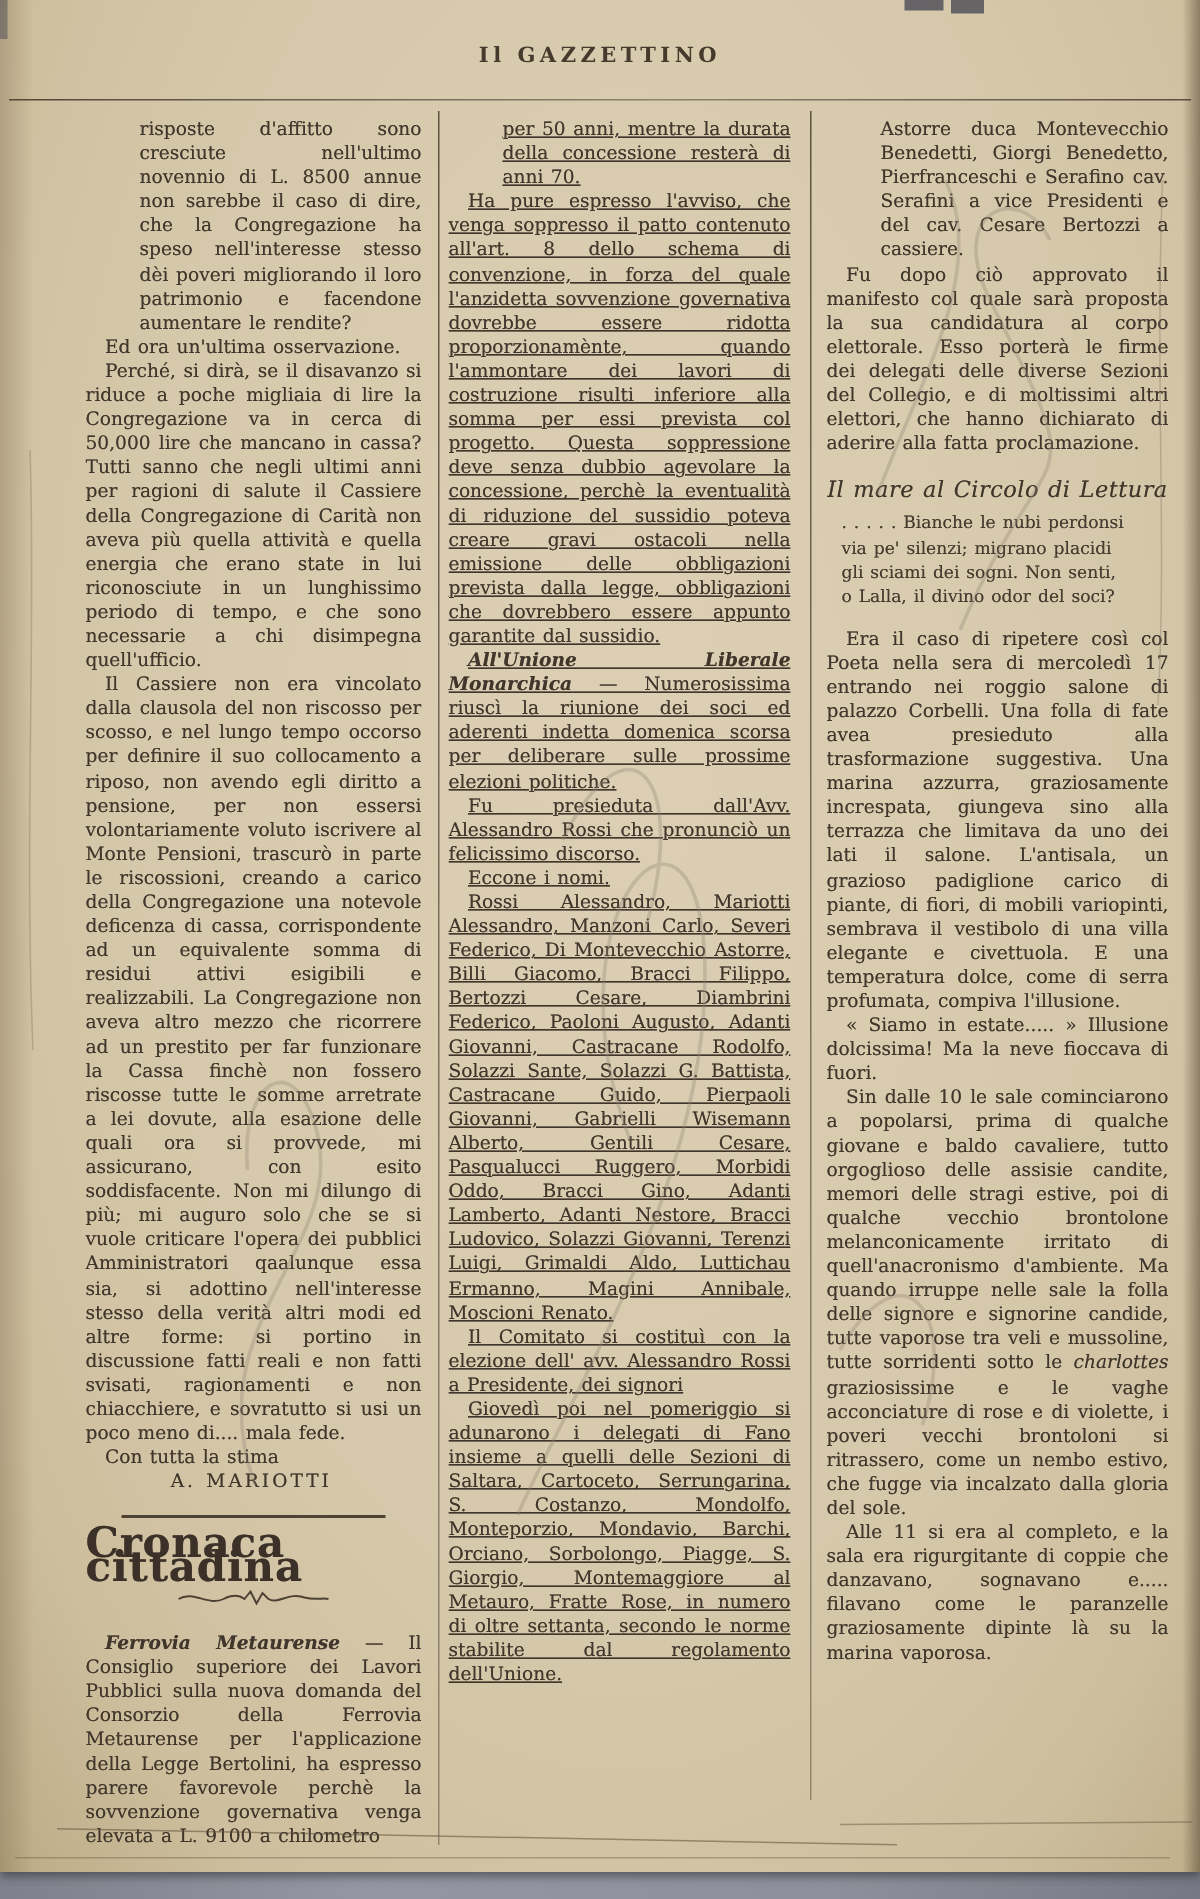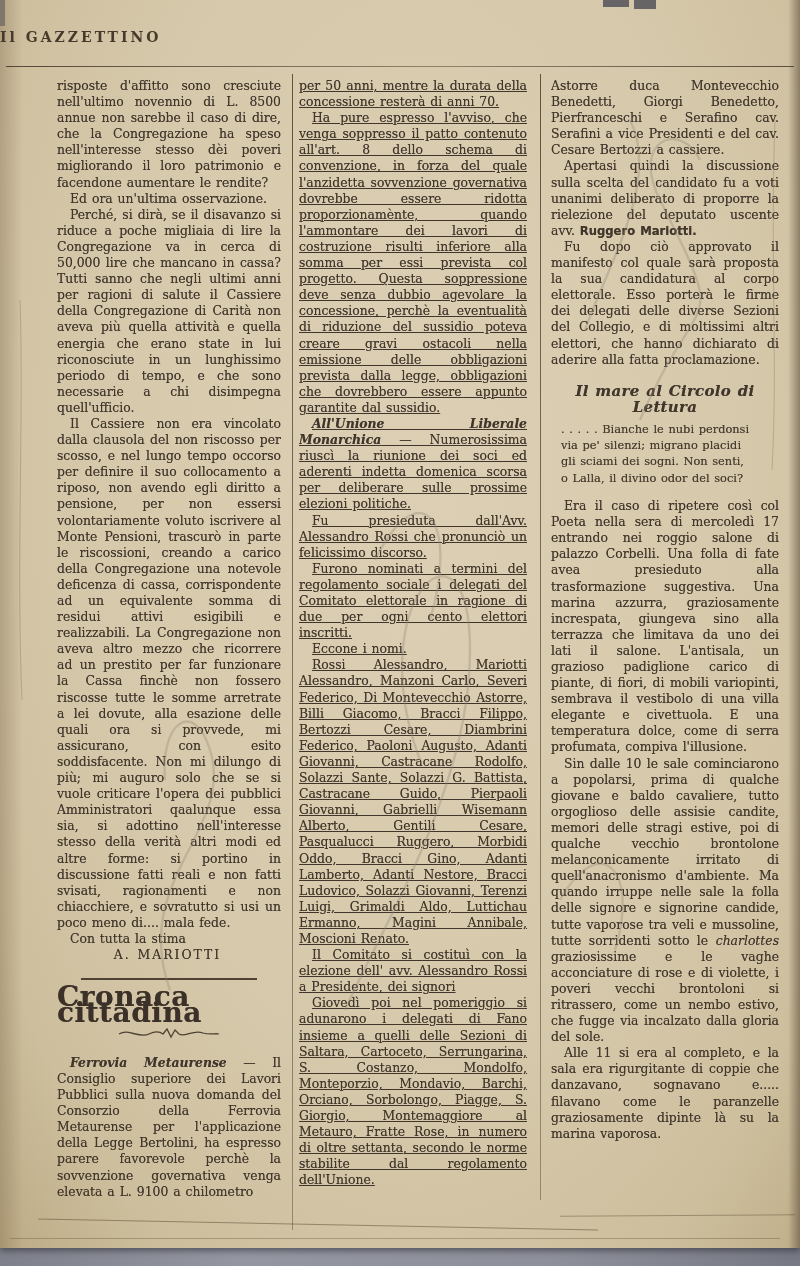--- a/index.html
+++ b/index.html
@@ -8,39 +8,39 @@
         font-family:"DejaVu Serif", serif;}
   .paper{position:absolute;left:0;top:0;width:800px;height:1248px;
         background:radial-gradient(ellipse at 52% 38%, #dccfb4 0%, #d6c9ab 55%, #cdbe9d 82%, #bcab85 100%);
         box-shadow:0 3px 6px rgba(40,40,50,.55);}
   .left-edge{position:absolute;left:0;top:0;width:30px;height:1248px;
         background:linear-gradient(90deg, rgba(130,110,82,.38), rgba(214,201,171,0) 75%);}
   .right-edge{position:absolute;right:0;top:0;width:12px;height:1248px;
         background:linear-gradient(270deg, rgba(84,70,52,.55), rgba(84,70,52,0));}
   .corner-mark{position:absolute;background:#54525a;opacity:.85;}
   .crease{position:absolute;background:rgba(104,88,64,.4);}
-  .masthead{position:absolute;top:29px;left:0;width:800px;
+  .masthead{position:absolute;top:29px;left:0;width:800px;text-align:center;
         font-size:14px;font-weight:700;letter-spacing:3px;color:#453a2c;}
   .header-rule{position:absolute;top:66px;left:6px;width:788px;height:1px;
         background:linear-gradient(90deg, rgba(70,58,44,.9), rgba(70,58,44,.5) 55%, rgba(70,58,44,.85));}
   .vline{position:absolute;width:1px;background:linear-gradient(180deg, rgba(72,60,46,.85), rgba(72,60,46,.45));}
   .col{position:absolute;top:78px;color:#40362b;font-size:12.4px;line-height:16.1px;
         text-align:justify;word-spacing:1px;overflow:hidden;
         text-shadow:0 0 .4px rgba(64,54,43,.6);}
   .col p{margin:0;text-indent:13px;}
-  .col p.noindent{text-indent:0;}
+  .col p.noindent{text-indent:0;margin-left:36px;}
   .closing{text-indent:26px;}
   .signature{text-align:center;padding-right:16px;letter-spacing:2px;margin-top:5px;text-indent:0;}
   .article-rule{width:176px;height:1.5px;background:#4e4234;margin:15px auto 9px;}
   .cronaca{font-size:28px;font-weight:700;text-align:left;letter-spacing:.5px;
         margin:4px 0 0;color:#3b3128;text-indent:0 !important;}
   .ornament{display:block;margin:5px auto 14px;}
   .lead{font-weight:700;font-style:italic;}
   .bold-name{font-weight:700;font-family:"DejaVu Sans",sans-serif;font-size:11.6px;}
-  .lettura{font-size:15px;font-weight:700;font-style:italic;text-align:center;
+  .lettura{font-size:15px;font-weight:400;font-style:italic;text-align:center;
         margin:15px 0 6px;letter-spacing:.3px;text-indent:0 !important;}
   .poem{font-size:11.4px;line-height:16.3px;margin:6px 0 12px 10px;text-align:left;color:#453b2e;}
   .poem div{text-indent:0;}
   .pencil{position:absolute;left:0;top:0;pointer-events:none;}
   .fold-diag{position:absolute;left:38px;top:1224px;width:560px;height:1px;
         background:rgba(96,80,60,.55);transform:rotate(1.1deg);}
   .fold-diag2{position:absolute;left:560px;top:1215px;width:235px;height:1px;
         background:rgba(96,80,60,.45);transform:rotate(-0.4deg);}
 </style>
 </head>
@@ -74,39 +74,38 @@
       <path d="M2 8 C12 2 22 13 32 8 C38 5 42 5 46 8 L50 3 L54 11 L58 4 L62 8 C68 12 76 3 86 7 C93 9 99 7 102 8" stroke="#4e4234" fill="none" stroke-width="1.3"></path>
     </svg>
     <p><span class="lead">Ferrovia Metaurense</span><span> — Il Consiglio superiore dei Lavori Pubblici sulla nuova domanda del Consorzio della Ferrovia Metaurense per l'applicazione della Legge Bertolini, ha espresso parere favorevole perchè la sovvenzione governativa venga elevata a L. 9100 a chilometro</span></p>
   </div>
 
   <div class="col" style="left:299px;width:228px;height:1160px;text-decoration:underline;">
     <p class="noindent">per 50 anni, mentre la durata della concessione resterà di anni 70.</p>
     <p>Ha pure espresso l'avviso, che venga soppresso il patto contenuto all'art. 8 dello schema di convenzione, in forza del quale l'anzidetta sovvenzione governativa dovrebbe essere ridotta proporzionamènte, quando l'ammontare dei lavori di costruzione risulti inferiore alla somma per essi prevista col progetto. Questa soppressione deve senza dubbio agevolare la concessione, perchè la eventualità di riduzione del sussidio poteva creare gravi ostacoli nella emissione delle obbligazioni prevista dalla legge, obbligazioni che dovrebbero essere appunto garantite dal sussidio.</p>
     <p><span class="lead">All'Unione Liberale Monarchica</span><span> — Numerosissima riuscì la riunione dei soci ed aderenti indetta domenica scorsa per deliberare sulle prossime elezioni politiche.</span></p>
     <p>Fu presieduta dall'Avv. Alessandro Rossi che pronunciò un felicissimo discorso.</p>
-    <p>Furono nominati a termini del regolamento sociale i delegati del Comitato elettorale in ragione di due per ogni cento elettori inscritti.</p>
     <p>Eccone i nomi.</p>
     <p>Rossi Alessandro, Mariotti Alessandro, Manzoni Carlo, Severi Federico, Di Montevecchio Astorre, Billi Giacomo, Bracci Filippo, Bertozzi Cesare, Diambrini Federico, Paoloni Augusto, Adanti Giovanni, Castracane Rodolfo, Solazzi Sante, Solazzi G. Battista, Castracane Guido, Pierpaoli Giovanni, Gabrielli Wisemann Alberto, Gentili Cesare, Pasqualucci Ruggero, Morbidi Oddo, Bracci Gino, Adanti Lamberto, Adanti Nestore, Bracci Ludovico, Solazzi Giovanni, Terenzi Luigi, Grimaldi Aldo, Luttichau Ermanno, Magini Annibale, Moscioni Renato.</p>
     <p>Il Comitato si costituì con la elezione dell' avv. Alessandro Rossi a Presidente, dei signori</p>
     <p>Giovedì poi nel pomeriggio si adunarono i delegati di Fano insieme a quelli delle Sezioni di Saltara, Cartoceto, Serrungarina, S. Costanzo, Mondolfo, Monteporzio, Mondavio, Barchi, Orciano, Sorbolongo, Piagge, S. Giorgio, Montemaggiore al Metauro, Fratte Rose, in numero di oltre settanta, secondo le norme stabilite dal regolamento dell'Unione.</p>
   </div>
 
   <div class="col" style="left:551px;width:228px;height:1130px;">
     <p class="noindent">Astorre duca Montevecchio Benedetti, Giorgi Benedetto, Pierfranceschi e Serafino cav. Serafini a vice Presidenti e del cav. Cesare Bertozzi a cassiere.</p>
-    <p><span>Apertasi quindi la discussione sulla scelta del candidato fu a voti unanimi deliberato di proporre la rielezione del deputato uscente avv. </span><span class="bold-name">Ruggero Mariotti.</span></p>
     <p>Fu dopo ciò approvato il manifesto col quale sarà proposta la sua candidatura al corpo elettorale. Esso porterà le firme dei delegati delle diverse Sezioni del Collegio, e di moltissimi altri elettori, che hanno dichiarato di aderire alla fatta proclamazione.</p>
     <h3 class="lettura">Il mare al Circolo di Lettura</h3>
     <div class="poem">
       <div>. . . . . Bianche le nubi perdonsi</div>
       <div>via pe' silenzi; migrano placidi</div>
       <div>gli sciami dei sogni. Non senti,</div>
       <div>o Lalla, il divino odor del soci?</div>
     </div>
     <p>Era il caso di ripetere così col Poeta nella sera di mercoledì 17 entrando nei roggio salone di palazzo Corbelli. Una folla di fate avea presieduto alla trasformazione suggestiva. Una marina azzurra, graziosamente increspata, giungeva sino alla terrazza che limitava da uno dei lati il salone. L'antisala, un grazioso padiglione carico di piante, di fiori, di mobili variopinti, sembrava il vestibolo di una villa elegante e civettuola. E una temperatura dolce, come di serra profumata, compiva l'illusione.</p>
+    <p>« Siamo in estate..... » Illusione dolcissima! Ma la neve fioccava di fuori.</p>
     <p><span>Sin dalle 10 le sale cominciarono a popolarsi, prima di qualche giovane e baldo cavaliere, tutto orgoglioso delle assisie candite, memori delle stragi estive, poi di qualche vecchio brontolone melanconicamente irritato di quell'anacronismo d'ambiente. Ma quando irruppe nelle sale la folla delle signore e signorine candide, tutte vaporose tra veli e mussoline, tutte sorridenti sotto le </span><i>charlottes</i><span> graziosissime e le vaghe acconciature di rose e di violette, i poveri vecchi brontoloni si ritrassero, come un nembo estivo, che fugge via incalzato dalla gloria del sole.</span></p>
     <p>Alle 11 si era al completo, e la sala era rigurgitante di coppie che danzavano, sognavano e..... filavano come le paranzelle graziosamente dipinte là su la marina vaporosa.</p>
   </div>
 
   <svg class="pencil" width="800" height="1266" viewBox="0 0 800 1266">
     <g stroke="#8f8474" stroke-width="2.4" fill="none" opacity="0.32">
       <path d="M420 760 C360 600 470 500 470 650 C470 790 380 930 345 1010"></path>
       <path d="M375 560 C420 470 460 520 430 620"></path>
       <path d="M640 420 C700 280 730 340 660 200 C630 140 680 120 700 160"></path>
       <path d="M630 120 C660 180 610 260 585 330"></path>

